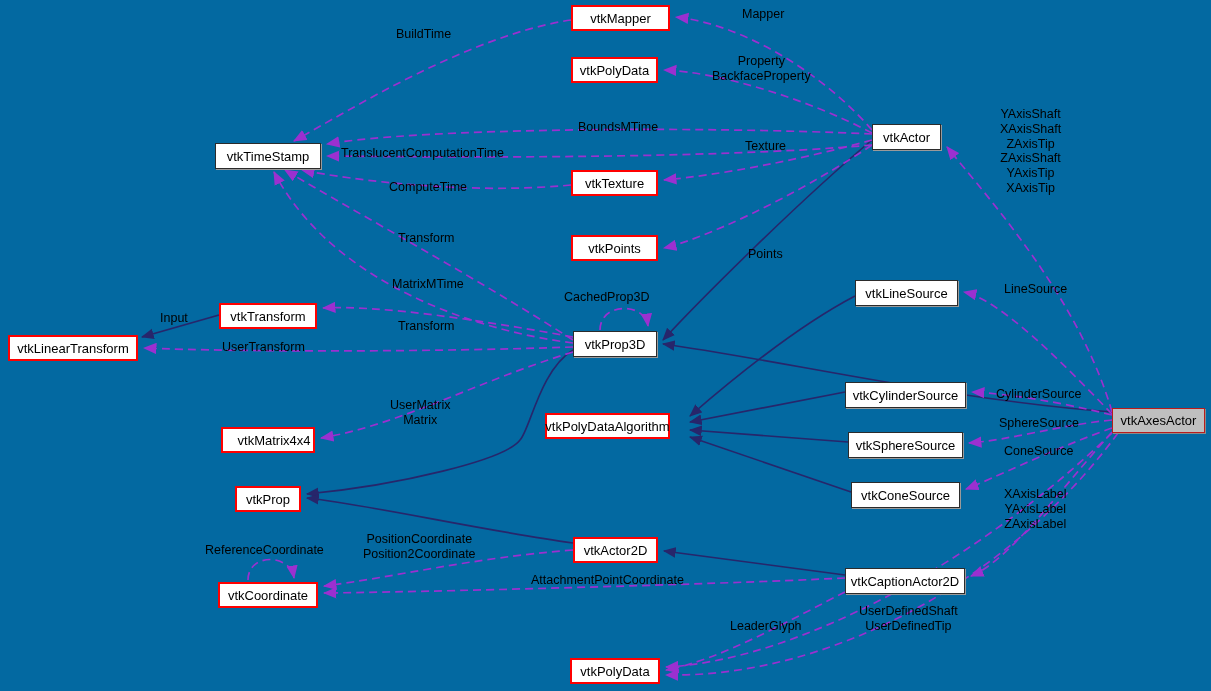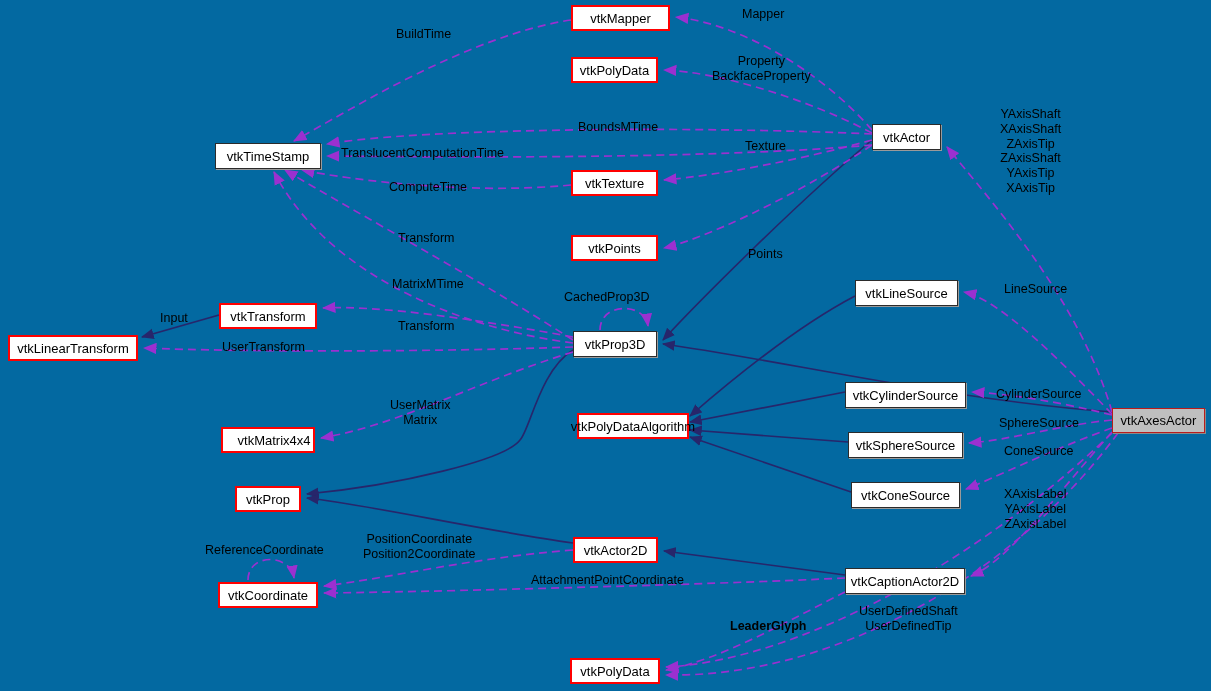--- a/index.html
+++ b/index.html
@@ -143,21 +143,21 @@
   </div>
   <div class="node" style="left:8px;top:335px;width:130px;height:26px;border-width:2px;">
     <span>vtkLinearTransform</span>
   </div>
   <div class="node black" style="left:845px;top:382px;width:121px;height:26px;">
     <span>vtkCylinderSource</span>
   </div>
   <div class="node current" style="left:1112px;top:408px;width:93px;height:25px;">
     <span>vtkAxesActor</span>
   </div>
-  <div class="node" style="left:545px;top:413px;width:112px;height:26px;border-width:2px;margin-left:32px;">
+  <div class="node" style="left:545px;top:413px;width:125px;height:26px;border-width:2px;">
     <span>vtkPolyDataAlgorithm</span>
   </div>
   <div class="node" style="left:221px;top:427px;width:94px;height:26px;border-width:2px;padding-left:12px;">
     <span>vtkMatrix4x4</span>
   </div>
   <div class="node black" style="left:848px;top:432px;width:115px;height:26px;">
     <span>vtkSphereSource</span>
   </div>
   <div class="node black" style="left:851px;top:482px;width:109px;height:26px;">
     <span>vtkConeSource</span>
@@ -196,15 +196,15 @@
   <div class="edge-label" style="left:222px;top:340px;">UserTransform</div>
   <div class="edge-label" style="left:996px;top:387px;">CylinderSource</div>
   <div class="edge-label" style="left:390px;top:398px;">UserMatrix<br>Matrix</div>
   <div class="edge-label" style="left:999px;top:416px;">SphereSource</div>
   <div class="edge-label" style="left:1004px;top:444px;">ConeSource</div>
   <div class="edge-label" style="left:1004px;top:487px;">XAxisLabel<br>YAxisLabel<br>ZAxisLabel</div>
   <div class="edge-label" style="left:363px;top:532px;">PositionCoordinate<br>Position2Coordinate</div>
   <div class="edge-label" style="left:205px;top:543px;">ReferenceCoordinate</div>
   <div class="edge-label" style="left:531px;top:573px;">AttachmentPointCoordinate</div>
   <div class="edge-label" style="left:859px;top:604px;">UserDefinedShaft<br>UserDefinedTip</div>
-  <div class="edge-label" style="left:730px;top:619px;font-weight:bold;">LeaderGlyph</div>
+  <div class="edge-label" style="left:730px;top:619px;">LeaderGlyph</div>
 
 </div>
 
 </body></html>

